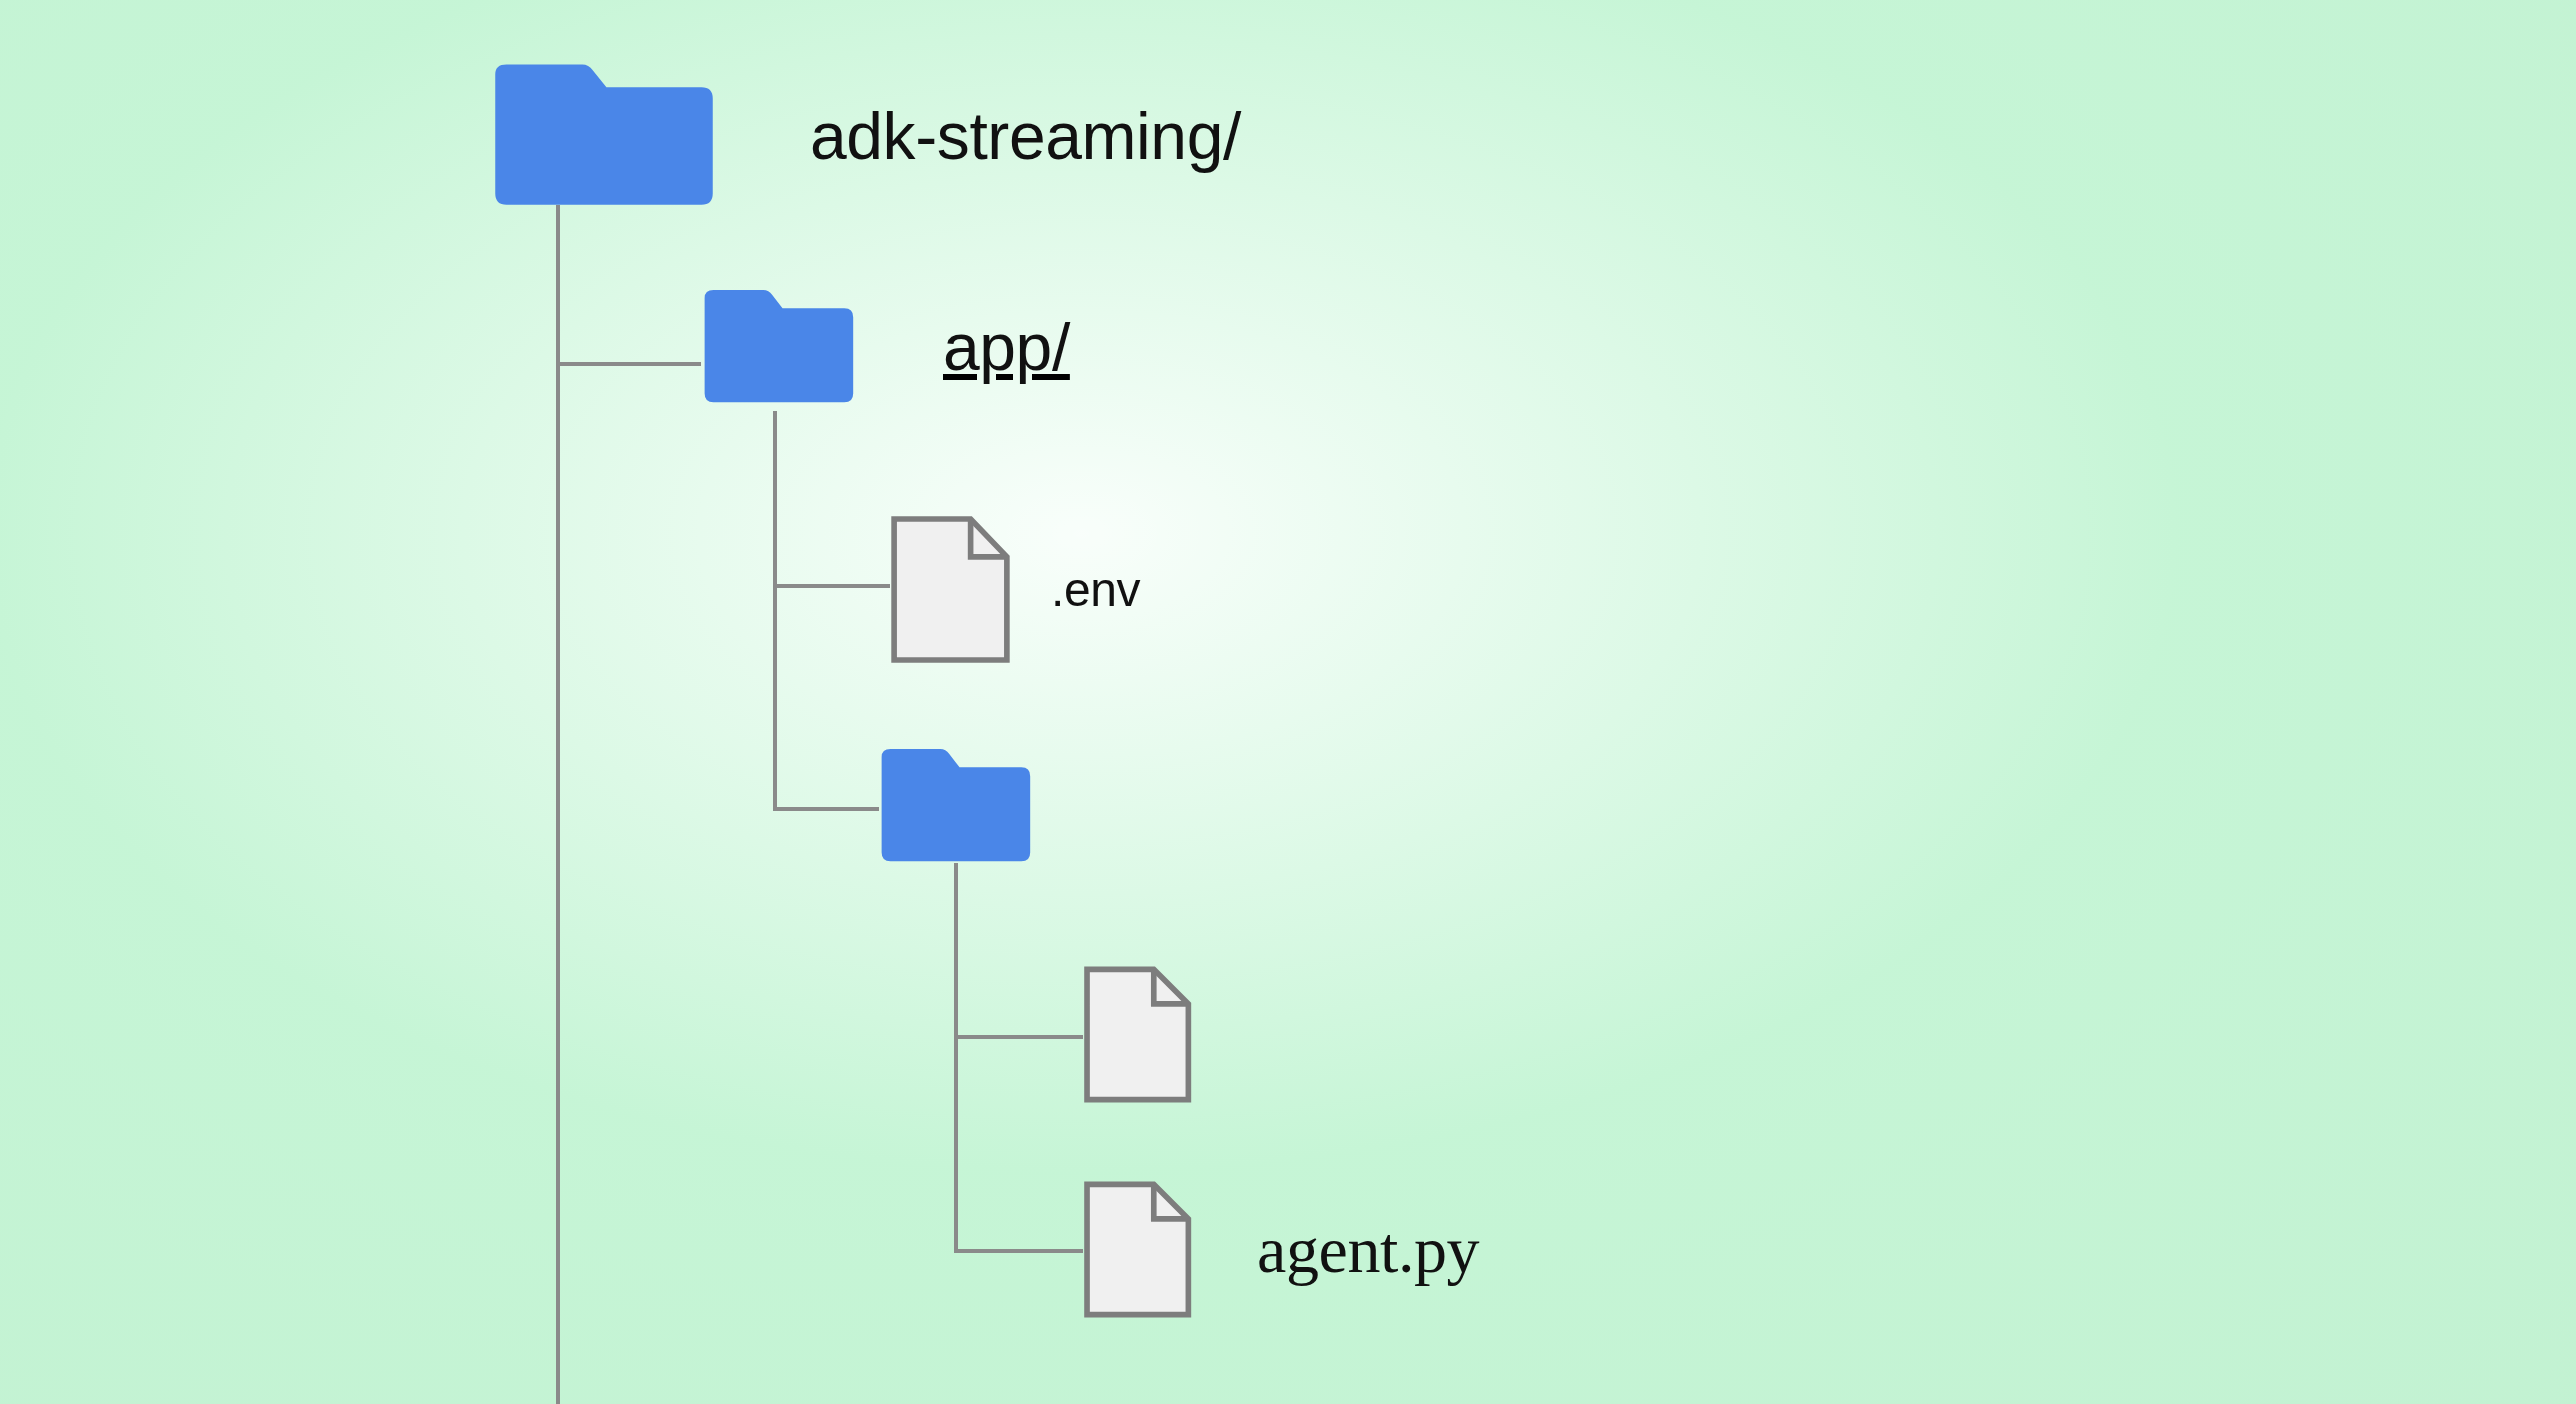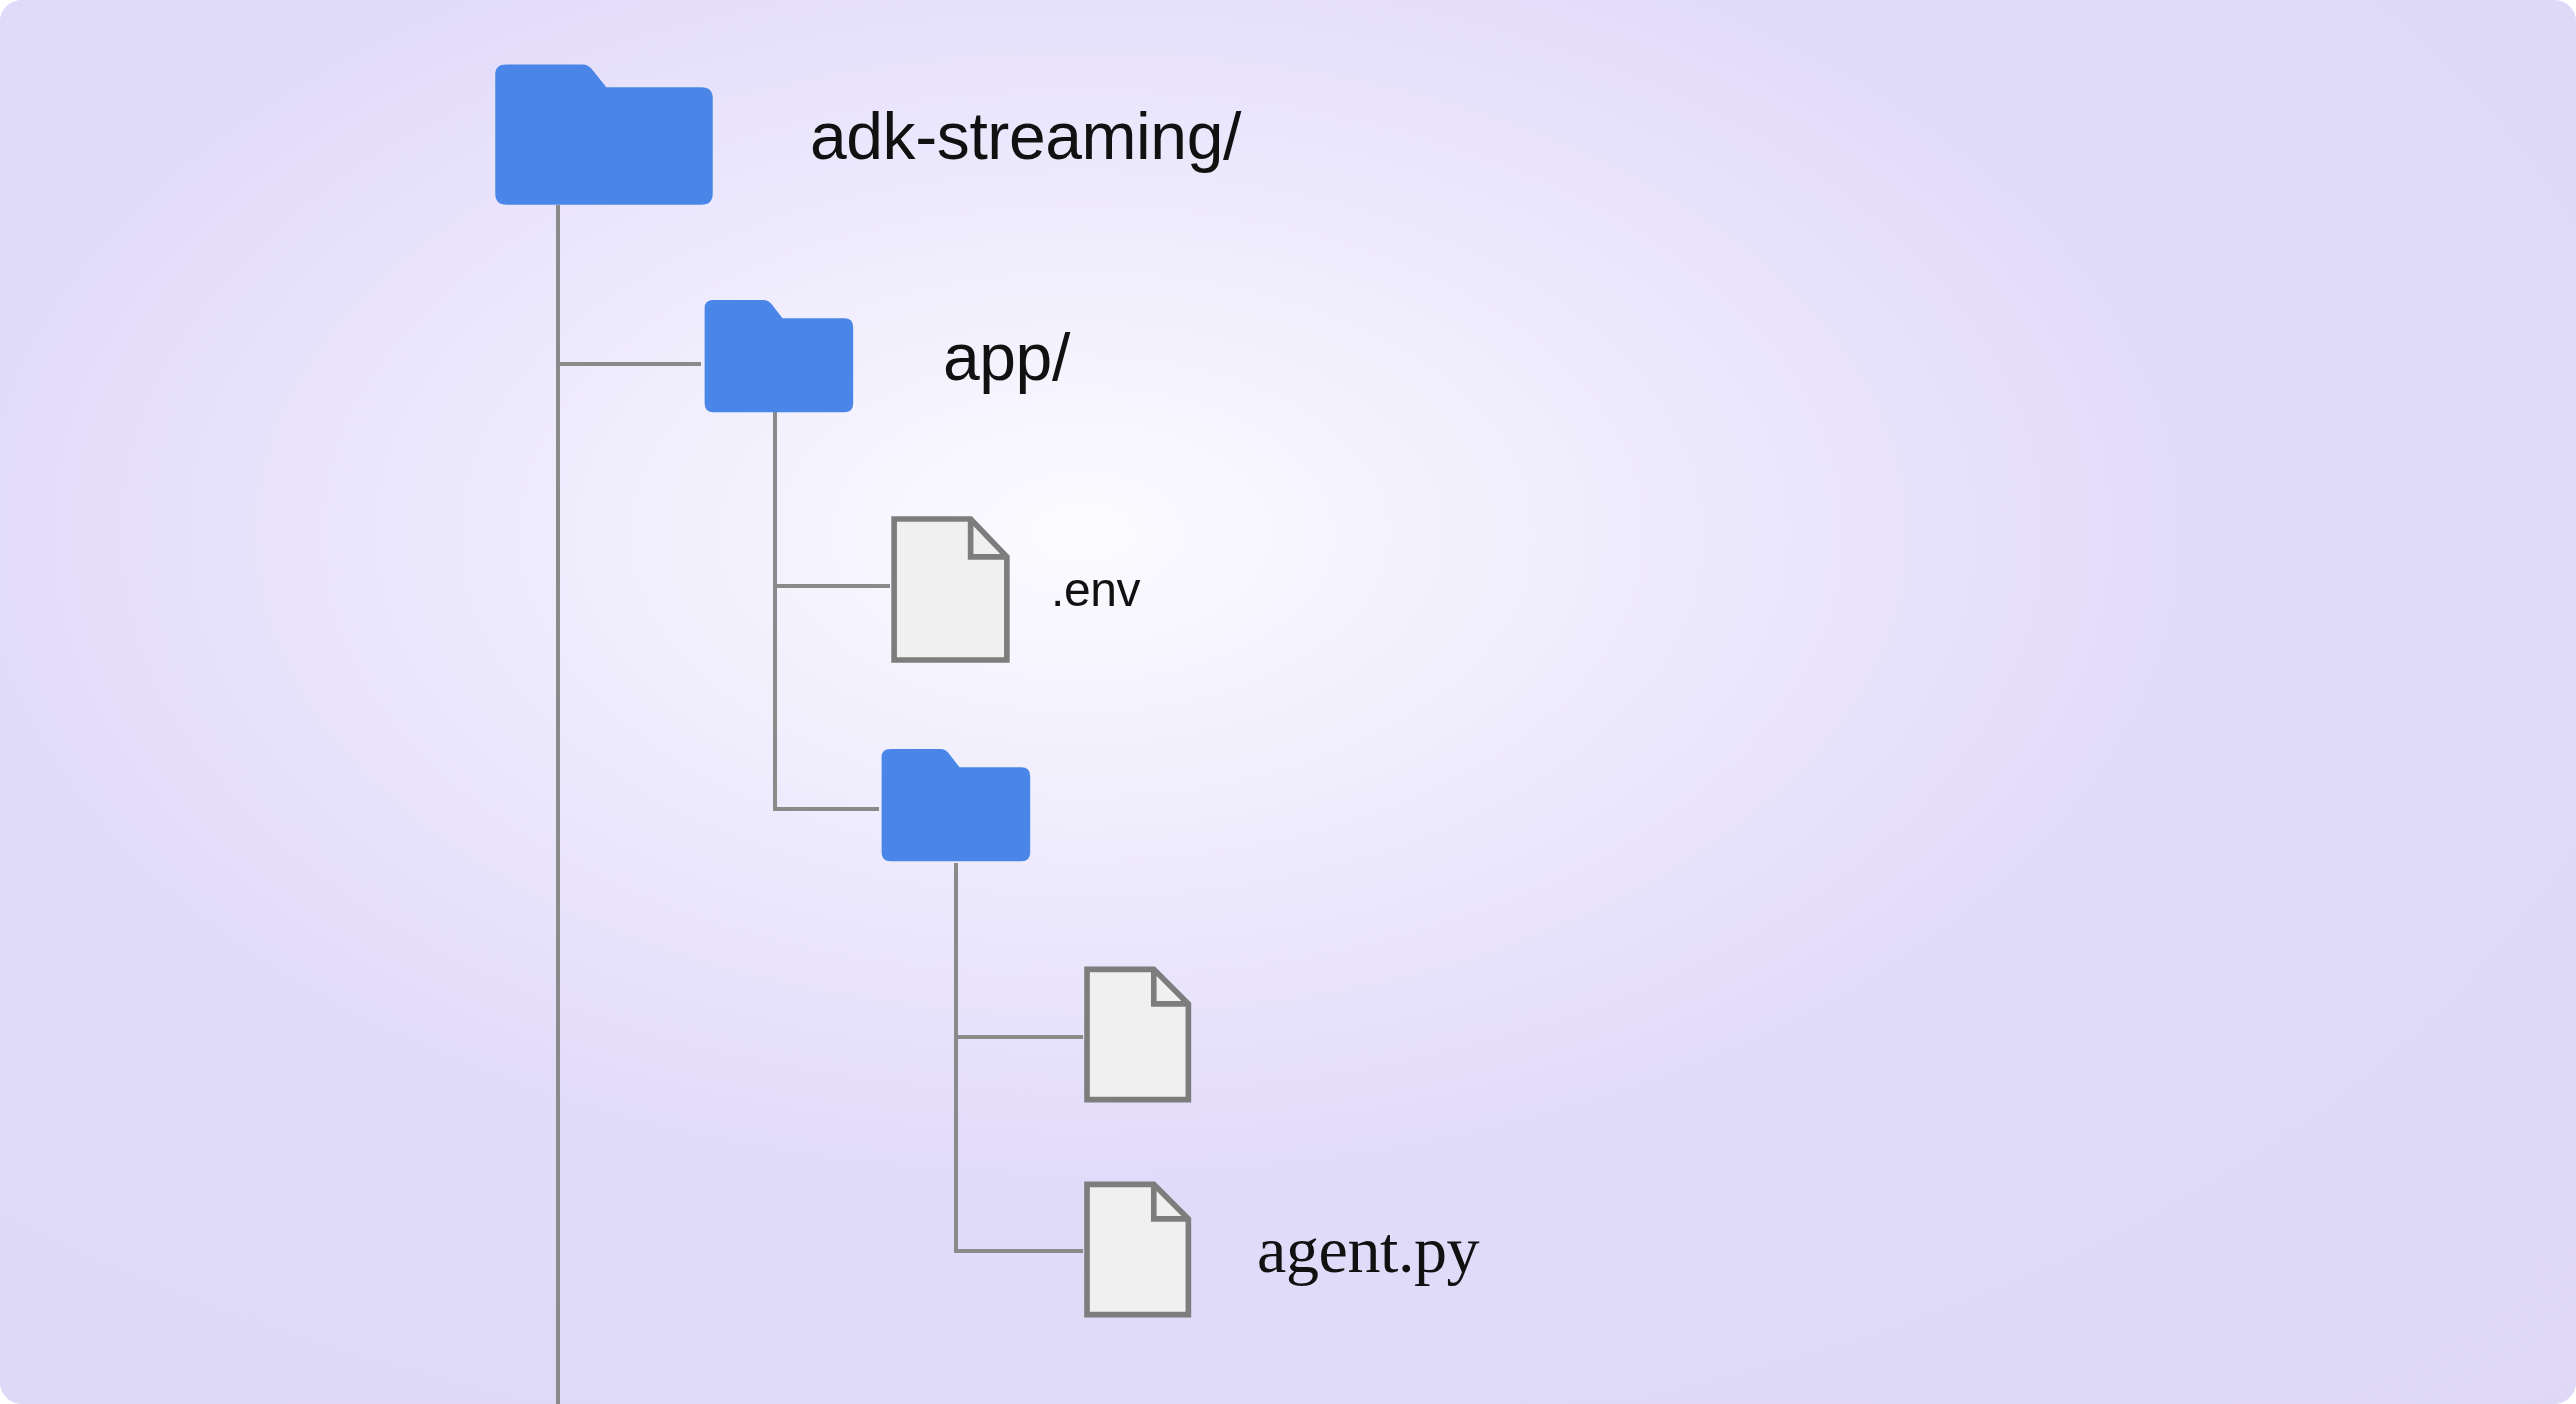--- a/index.html
+++ b/index.html
@@ -12,23 +12,22 @@
     width: 2576px;
     height: 1404px;
     overflow: hidden;
     font-family: "Liberation Sans", sans-serif;
   }
 
   #canvas {
     position: relative;
     width: 2576px;
     height: 1404px;
-    background: #c4b5fd;
+    background: #86efac;
     overflow: hidden;
-    border-radius: 22px;
   }
 
   
   #paper-tint {
     position: absolute;
     inset: 0;
     background:
       radial-gradient(ellipse at 42% 38%, rgba(255,255,255,0.95) 0%, rgba(250,250,248,0.55) 52%, rgba(244,244,241,0.55) 100%);
     pointer-events: none;
   }
@@ -95,21 +94,21 @@
 
   <div class="node" style="left:487px; top:63px;">
     <span class="icon-wrap">
       <svg class="folder-icon" width="234" height="145" viewBox="0 0 290 180" xmlns="http://www.w3.org/2000/svg" aria-hidden="true">
         <path d="M10,14 Q10,2 24,2 L118,2 Q126,2 131,9 L148,30 L266,30 Q280,30 280,44 L280,162 Q280,176 266,176 L24,176 Q10,176 10,162 Z" fill="#4a86e8"></path>
       </svg>
     </span>
     <span class="label label-root">adk-streaming/</span>
   </div>
 
-  <div class="node" style="left:699px; top:298px;">
+  <div class="node" style="left:699px; top:288px;text-decoration:underline;">
     <span class="icon-wrap">
       <svg class="folder-icon" width="159" height="117" viewBox="0 0 198 145" xmlns="http://www.w3.org/2000/svg" aria-hidden="true">
         <path d="M7,12 Q7,2 18,2 L80,2 Q87,2 91,8 L104,25 L181,25 Q192,25 192,36 L192,131 Q192,142 181,142 L18,142 Q7,142 7,131 Z" fill="#4a86e8"></path>
       </svg>
     </span>
     <span class="label label-d1">app/</span>
   </div>
 
   <div class="node" style="left:890px; top:515px;">
     <span class="icon-wrap">

